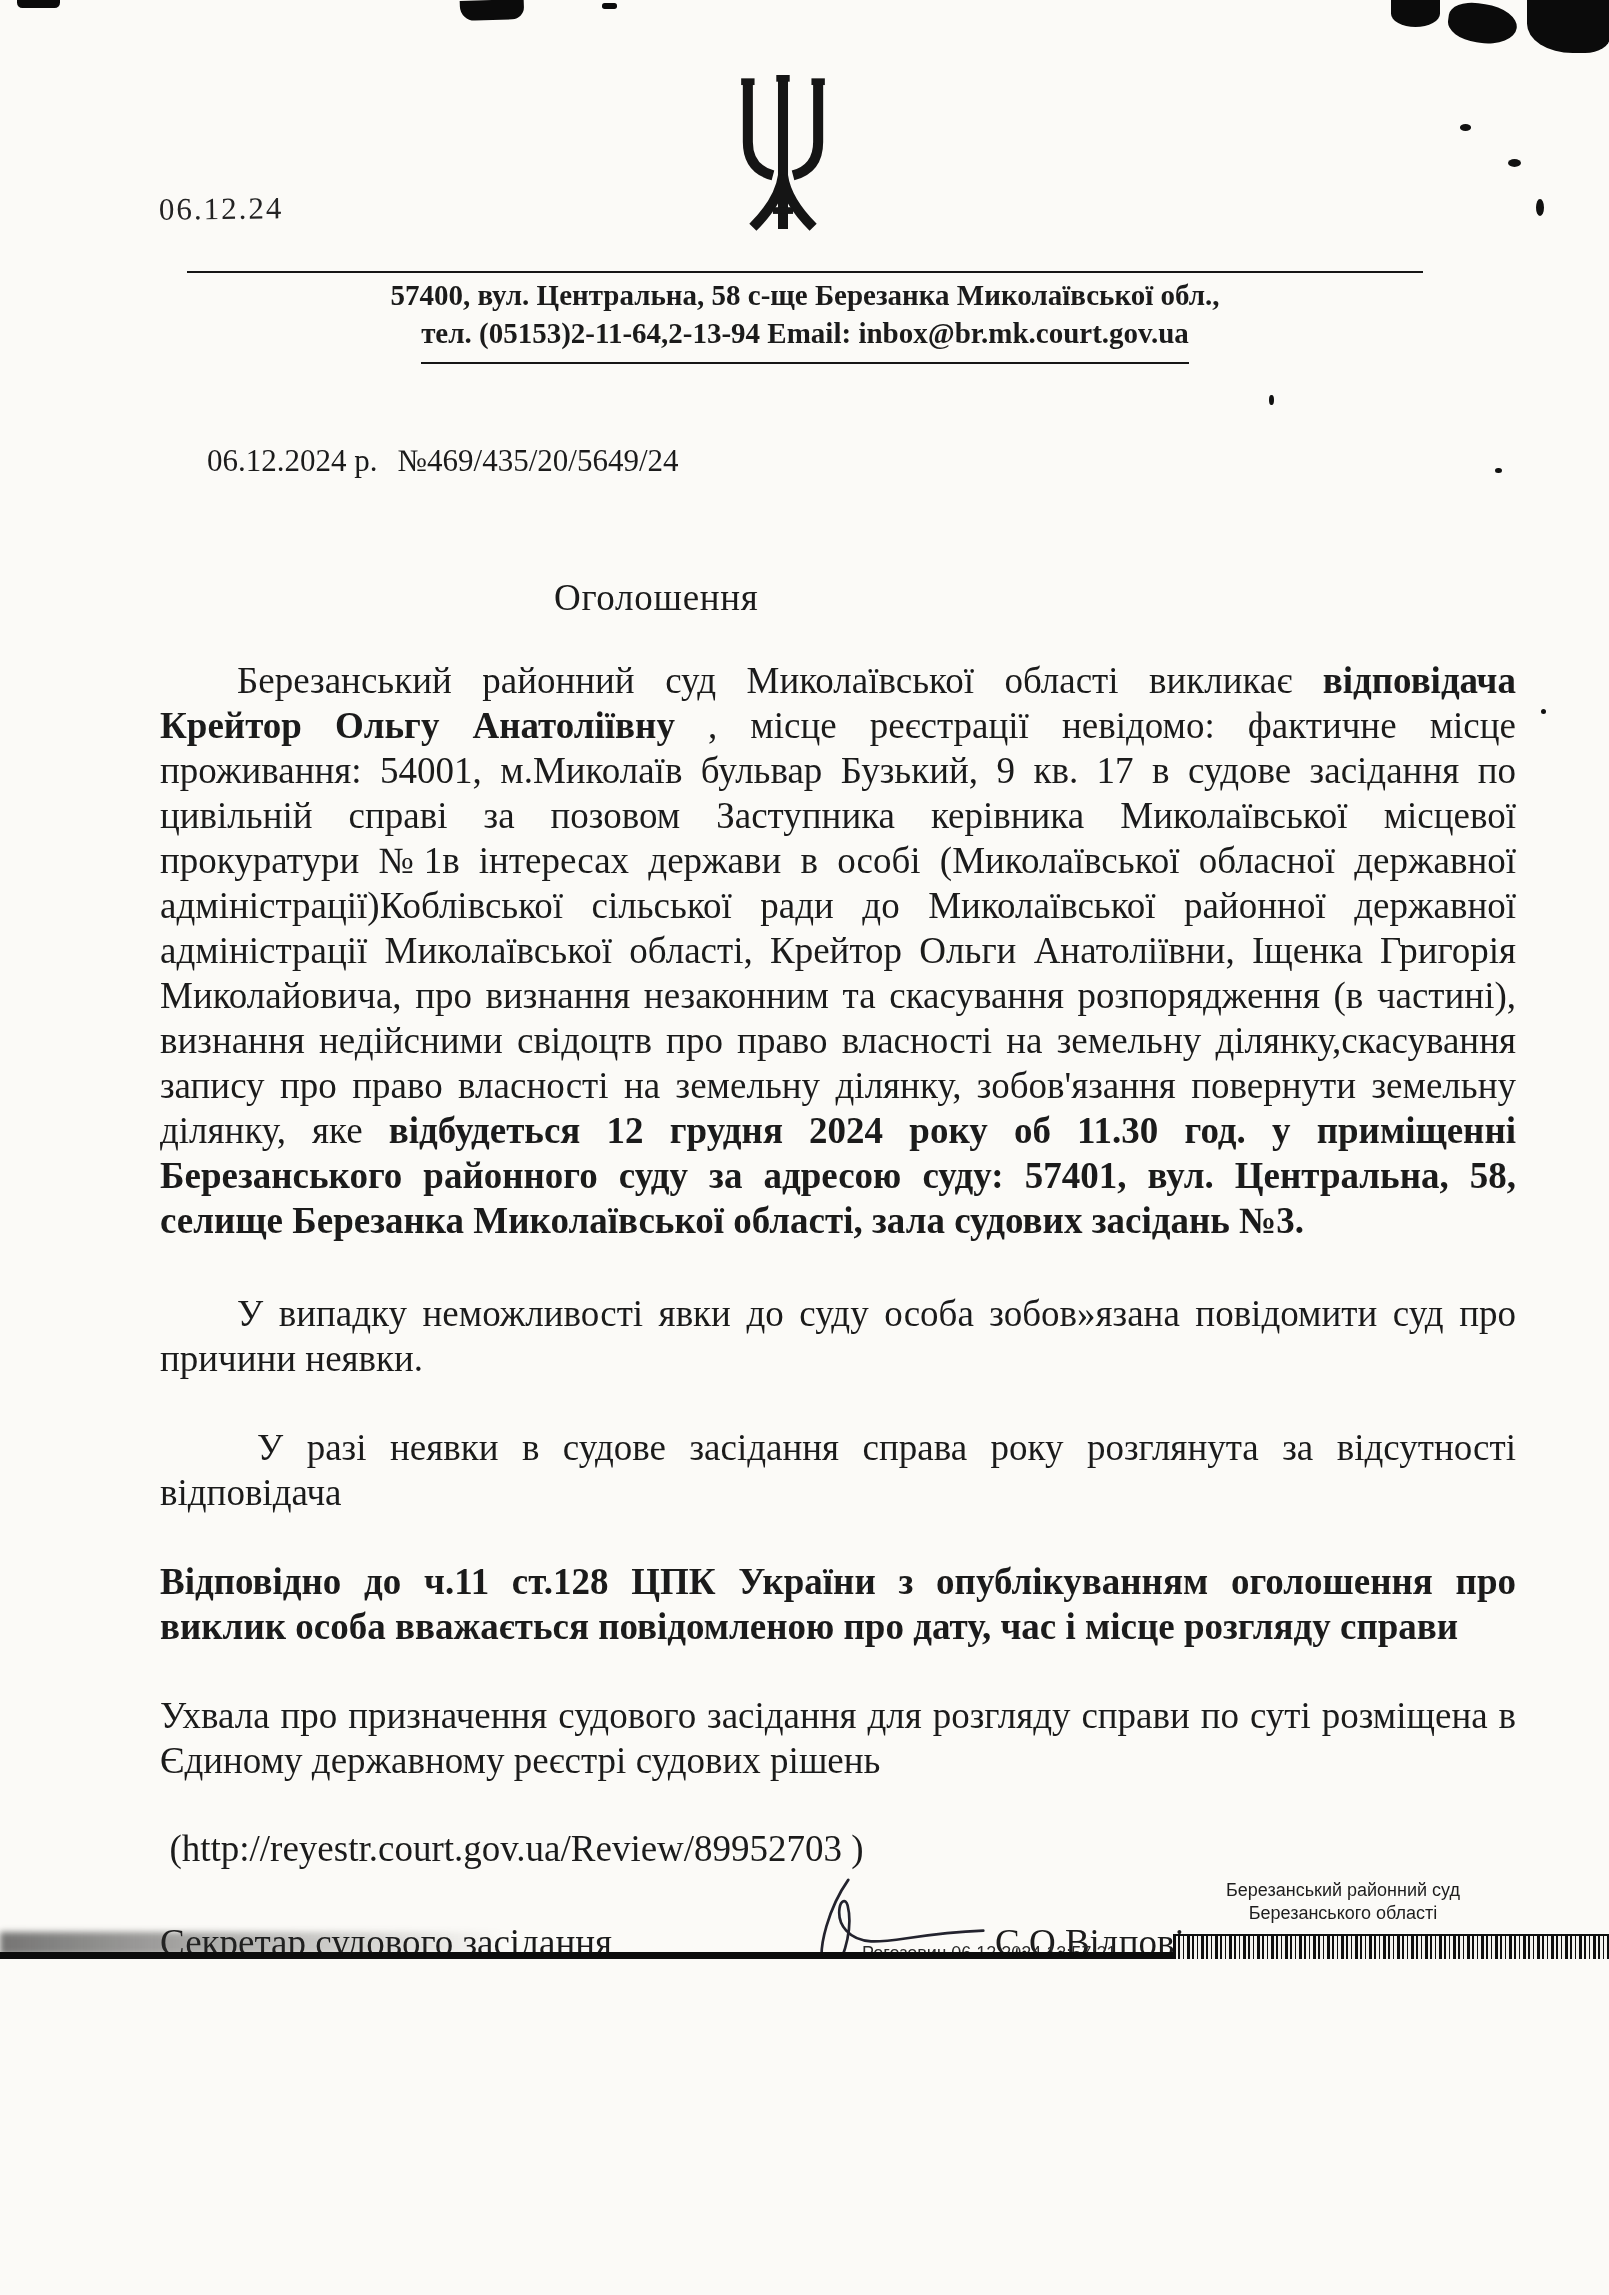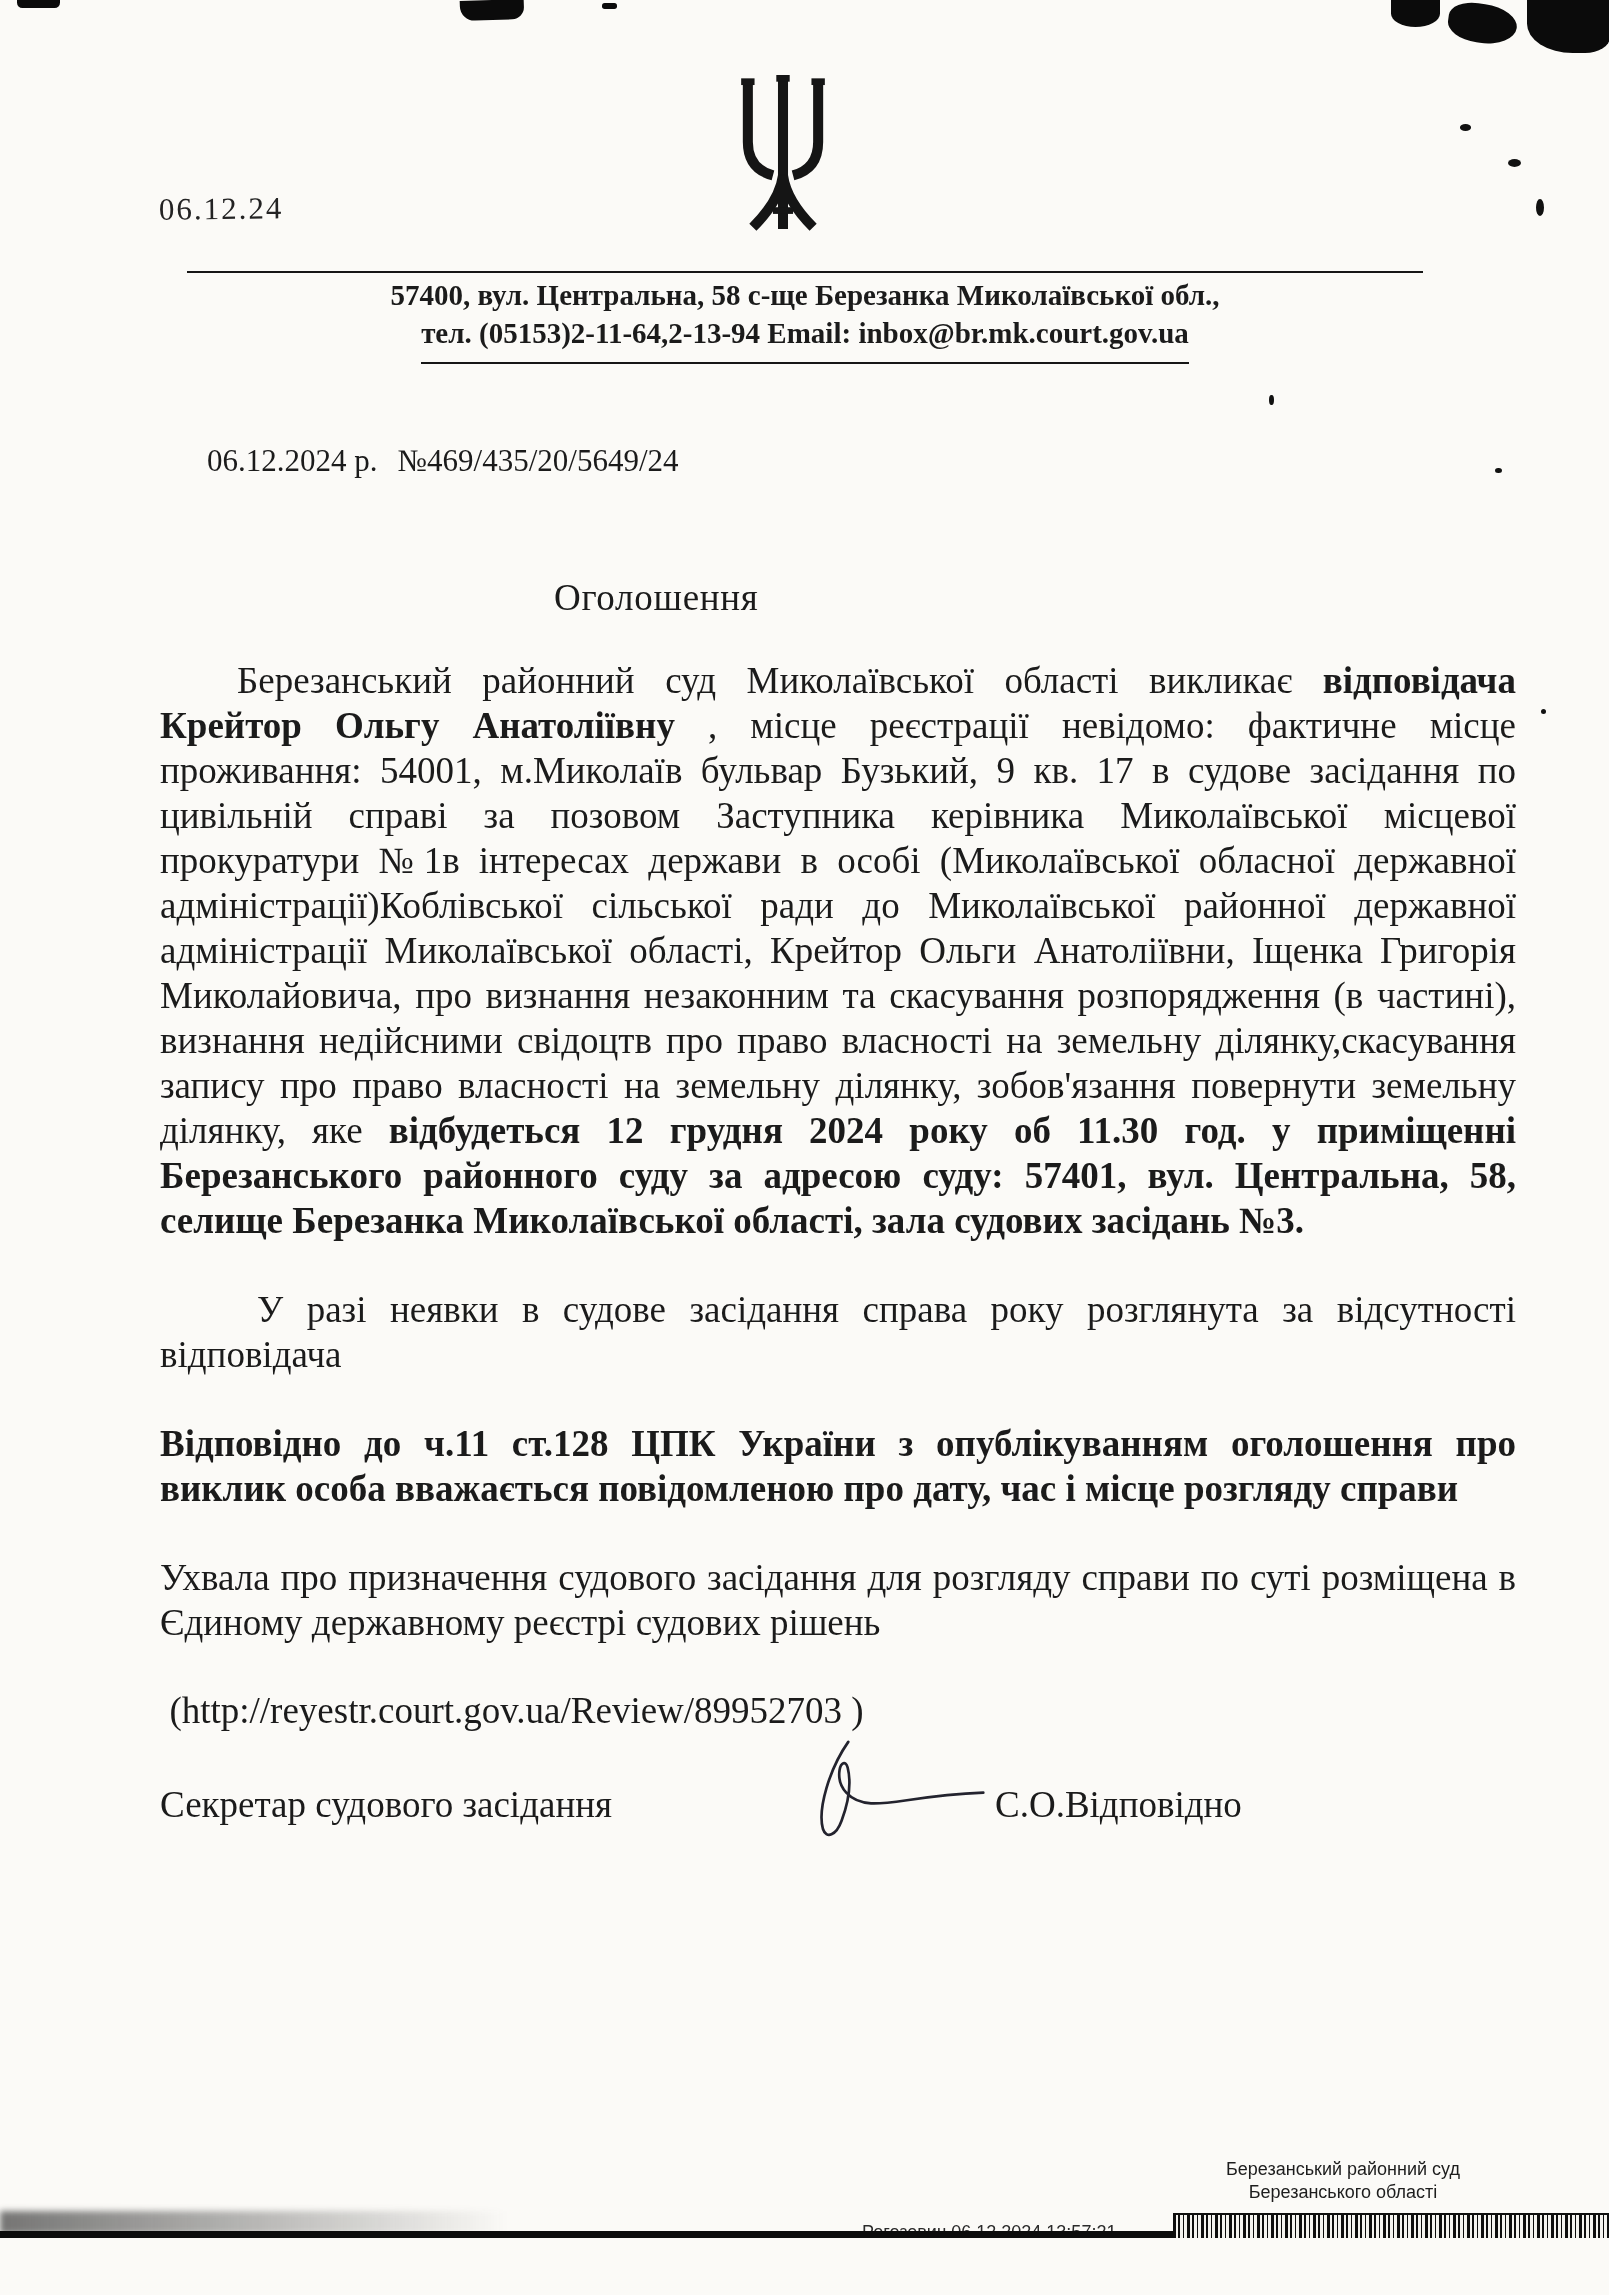--- a/index.html
+++ b/index.html
@@ -1,20 +1,20 @@
 <!DOCTYPE html>
 <html style="font-size:10.7px"><head>
 <meta charset="utf-8">
 <style>
   * { margin:0; padding:0; box-sizing:border-box; }
   html,body { background:#fbfaf7; }
   body { font-family:"Liberation Serif","DejaVu Serif",serif; }
 
   .page {
-    position:relative; width:1610px; height:2238px;
+    position:relative; width:1610px; height:1959px;
     background:#fbfaf7; color:#1b1b1b; overflow:hidden;
   }
 
   
   .art { position:absolute; background:#0b0b0b; }
   .art-tl  { left:17.4px;  top:0; width:43px;  height:8px; border-radius:0 0 5.3px 5.3px; }
   .art-tc  { left:460px; top:0; width:64px;  height:20px; border-radius:0 0 12px 14.7px; transform:rotate(-2deg); }
   .art-tc2 { left:602px; top:2.7px; width:14.7px; height:6px; border-radius:2.7px; }
   .art-tr1 { left:1391px; top:0; width:49px;  height:27px; border-radius:0 0 50% 50%; }
   .art-tr2 { left:1448px; top:4px; width:69px; height:39px; border-radius:40% 50% 50% 45%; transform:rotate(8deg); }
@@ -137,20 +137,21 @@
   <div class="ref-line">
     <span>06.12.2024 р.</span><span class="ref-num">№469/435/20/5649/24</span>
   </div>
 
   <div class="doc-title">Оголошення</div>
 
   <div class="content">
 
     <p class="para ind"><span>Березанський районний суд Миколаївської області викликає </span><span class="b">відповідача Крейтор Ольгу Анатоліївну</span><span> , місце реєстрації невідомо: фактичне місце проживання: 54001, м.Миколаїв бульвар Бузький, 9 кв. 17 в судове засідання по цивільній справі за позовом Заступника керівника Миколаївської місцевої прокуратури №1в інтересах держави в особі (Миколаївської обласної державної адміністрації)Коблівської сільської ради до Миколаївської районної державної адміністрації Миколаївської області, Крейтор Ольги Анатоліївни, Іщенка Григорія Миколайовича, про визнання незаконним та скасування розпорядження (в частині), визнання недійсними свідоцтв про право власності на земельну ділянку,скасування запису про право власності на земельну ділянку, зобов'язання повернути земельну ділянку, яке </span><span class="b">відбудеться 12 грудня 2024 року об 11.30 год. у приміщенні Березанського районного суду за адресою суду: 57401, вул. Центральна, 58, селище Березанка Миколаївської області, зала судових засідань №3.</span></p>
 
+    <p class="para ind mtA">У випадку неможливості явки до суду особа зобов»язана повідомити суд про причини неявки.</p>
 
     <p class="para ind2 mtB">У разі неявки в судове засідання справа року розглянута за відсутності відповідача</p>
 
     <p class="para bold-para mtB">Відповідно до ч.11 ст.128 ЦПК України з опублікуванням оголошення про виклик особа вважається повідомленою про дату, час і місце розгляду справи</p>
 
     <p class="para mtB">Ухвала про призначення судового засідання для розгляду справи по суті розміщена в Єдиному державному реєстрі судових рішень</p>
 
     <p class="para link-line">(http://reyestr.court.gov.ua/Review/89952703 )</p>
 
     <div class="sig-row">

